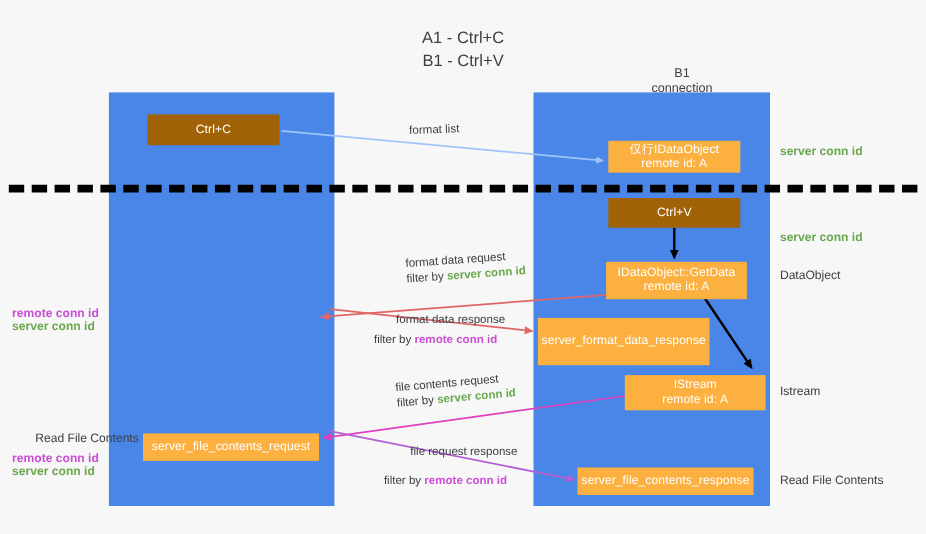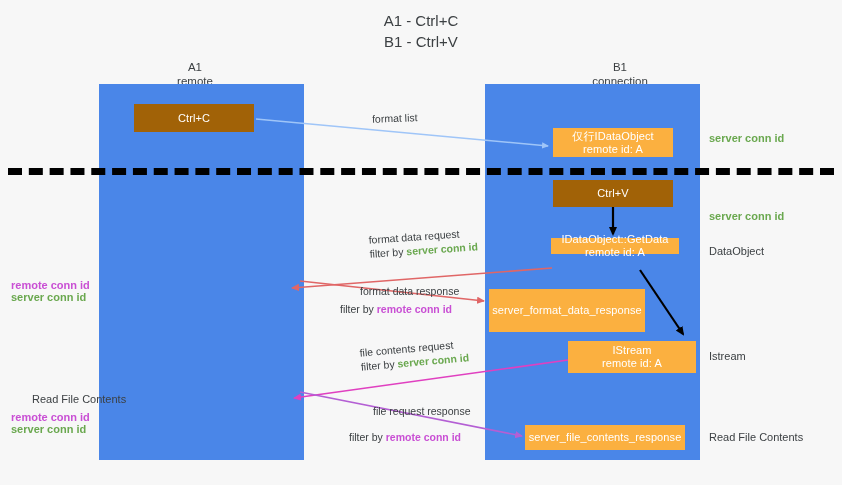--- a/index.html
+++ b/index.html
@@ -12,21 +12,21 @@
     width: 842px;
     height: 485px;
     background: #f7f7f7;
     font-family: "Liberation Sans", "DejaVu Sans", sans-serif;
     overflow: hidden;
   }
   .abs { position: absolute; }
 
   
   .title {
-    left: 0; top: 10px;
+    left: 0; top: 24px;
     width: 842px;
     text-align: center;
     font-size: 15px;
     color: #3c4043;
     line-height: 21px;
   }
 
   
   .col-head {
     font-size: 11.5px;
@@ -94,24 +94,20 @@
 </head>
 <body>
 
 <div id="canvas">
 
   <div class="abs title">
     <div>A1 - Ctrl+C</div>
     <div>B1 - Ctrl+V</div>
   </div>
 
-  <div class="abs col-head" style="left:120px; top:60px; width:150px;">
-    <div>A1</div>
-    <div>remote</div>
-  </div>
   <div class="abs col-head" style="left:545px; top:60px; width:150px;">
     <div>B1</div>
     <div>connection</div>
   </div>
 
   <div class="abs lane" style="left:99px; top:84px; width:205px; height:376px;"></div>
   <div class="abs lane" style="left:485px; top:84px; width:215px; height:376px;"></div>
 
   <svg class="overlay">
     <defs>
@@ -145,31 +141,34 @@
     <line x1="568" y1="360" x2="294" y2="398" stroke="#e040c0" stroke-width="1.6" marker-end="url(#ah-magenta)"></line>
 
     <line x1="300" y1="392" x2="522" y2="436" stroke="#b45fd4" stroke-width="1.6" marker-end="url(#ah-purple)"></line>
   </svg>
 
   <div class="abs node green" style="left:134px; top:104px; width:120px; height:28px;">
     <div>Ctrl+C</div>
   </div>
 
 
+  <div class="abs node orange" style="left:130px; top:394px; width:160px; height:25px;">
+    <div>server_file_contents_request</div>
+  </div>
 
   <div class="abs node orange" style="left:553px; top:128px; width:120px; height:29px;">
     <div>仅行IDataObject</div>
     <div class="l2">remote id: A</div>
   </div>
 
   <div class="abs node green" style="left:553px; top:180px; width:120px; height:27px;">
     <div>Ctrl+V</div>
   </div>
 
-  <div class="abs node orange" style="left:551px; top:238px; width:128px; height:16px;">
+  <div class="abs node orange" style="left:551px; top:238px; width:128px; height:34px;">
     <div>IDataObject::GetData</div>
     <div class="l2">remote id: A</div>
   </div>
 
   <div class="abs node orange" style="left:489px; top:289px; width:156px; height:43px;">
     <div>server_format_data_response</div>
   </div>
 
   <div class="abs node orange" style="left:568px; top:341px; width:128px; height:32px;">
     <div>IStream</div>

